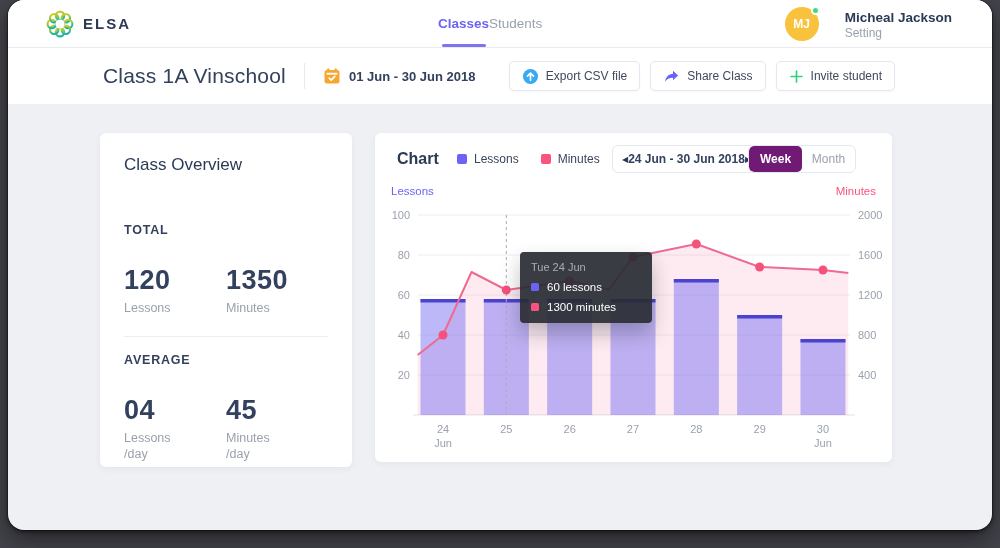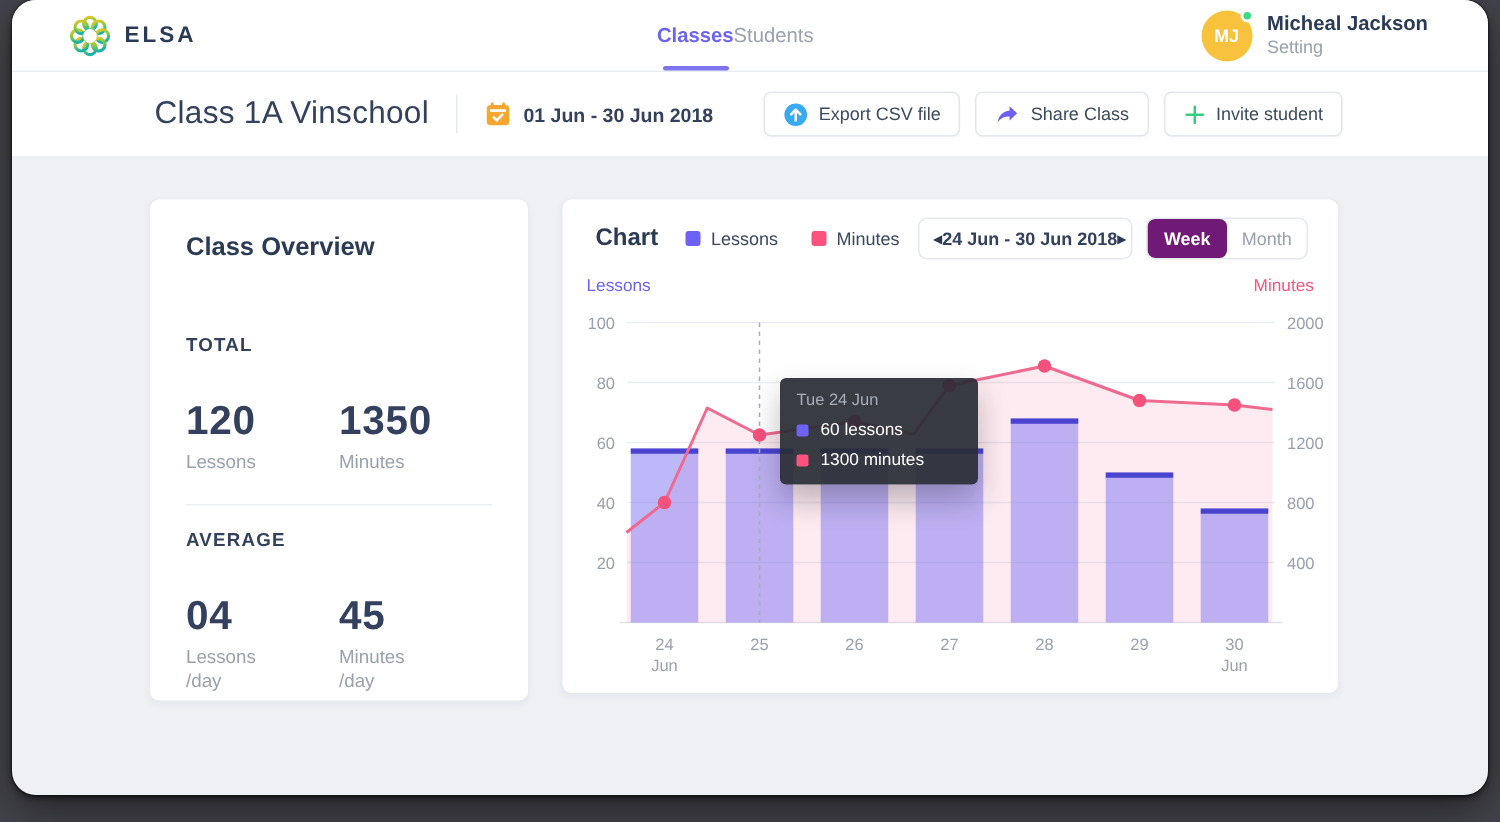--- a/index.html
+++ b/index.html
@@ -21,21 +21,21 @@
   }
   .brand{ display:flex; align-items:center; gap:9px; margin-left:38px; }
   .brand-name{ font-size:15px; font-weight:bold; letter-spacing:2px; color:#2b3a55; }
   .tabs{ position:absolute; left:430px; top:0; height:100%; display:flex; }
   .tab{ position:relative; display:flex; align-items:center; font-size:13.5px; color:#9aa1ad; cursor:pointer; }
   .tab.active{ color:#6c63f5; font-weight:bold; }
   .tab.active .tab-underline{
     position:absolute; left:50%; transform:translateX(-50%); bottom:0;
     width:44px; height:3px; background:#7d75f0; border-radius:2px;
   }
-  .user{ position:absolute; right:40px; top:7px; display:flex; align-items:flex-start; gap:10px; }
+  .user{ position:absolute; right:40px; top:7px; display:flex; align-items:flex-end; gap:26px; }
   .avatar{ position:relative; width:34px; height:34px; border-radius:50%; background:#f8c23d;
     display:flex; align-items:center; justify-content:center; color:#fff; font-size:12px; font-weight:bold; }
   .online-dot{ position:absolute; top:-1px; right:-1px; width:9px; height:9px;
     background:#3fd984; border:2px solid #fff; border-radius:50%; }
   .user-name{ font-size:13.5px; font-weight:bold; color:#2b3a55; line-height:17px;}
   .user-sub{ font-size:12px; color:#9aa1ad; line-height:15px;}
   
   .subheader{
     height:56px; background:#fff; display:flex; align-items:center;
     padding-left:95px; padding-right:97px;
@@ -48,31 +48,31 @@
   .btn{
     display:flex; align-items:center; gap:7px; height:30px; padding:0 12px;
     background:#fff; border:1px solid #e3e7ee; border-radius:5px; cursor:pointer;
     font-size:12px; color:#3d4a5c; font-family:inherit; white-space:nowrap;
     box-shadow:0 1px 2px rgba(40,50,80,.04);
   }
   
   .content{ padding:29px 0 0 92px; display:flex; gap:23px; }
   .card{ background:#fff; border-radius:6px; box-shadow:0 2px 6px rgba(50,60,90,.06); }
   .overview-card{ width:252px; height:334px; padding:22px 24px; }
-  .overview-title{ font-size:17px; font-weight:bold; color:#2b3a55; }
+  .overview-title{ font-size:17px; font-weight:normal; color:#2b3a55; }
   .section-label{ font-size:12.5px; font-weight:bold; color:#33415c; letter-spacing:.8px; }
   .ov-total .section-label{ margin-top:48px; }
   .stat-row{ display:flex; margin-top:28px; }
   .stat{ width:118px; }
   .stat-value{ font-size:27px; font-weight:bold; color:#33415e; letter-spacing:.5px; }
   .stat-label{ font-size:12.5px; color:#9aa1ad; margin-top:4px; line-height:16px; }
   .hdiv{ border-top:1px solid #eceef2; margin:20px 0 16px 0; }
   
   .chart-card{ width:517px; height:329px; position:relative; }
-  .chart-header{ position:absolute; left:0; top:0; right:0; height:48px; }
+  .chart-header{ position:absolute; left:0; top:0; right:16px; height:48px; }
   .chart-title{ position:absolute; left:22px; top:17px; font-size:16px; font-weight:bold; color:#2b3a55; }
   .legend{ position:absolute; left:82px; top:19px; display:flex; gap:22px; }
   .legend-item{ display:flex; align-items:center; gap:7px; cursor:pointer; }
   .legend-swatch{ width:10px; height:10px; border-radius:2px; }
   .legend-label{ font-size:12px; color:#3b475c; }
   .range-picker{
     position:absolute; left:237px; top:12px; width:143px; height:28px;
     border:1px solid #e4e8ef; border-radius:6px; background:#fff;
     display:flex; align-items:center; justify-content:space-between; padding:0 9px;
   }

